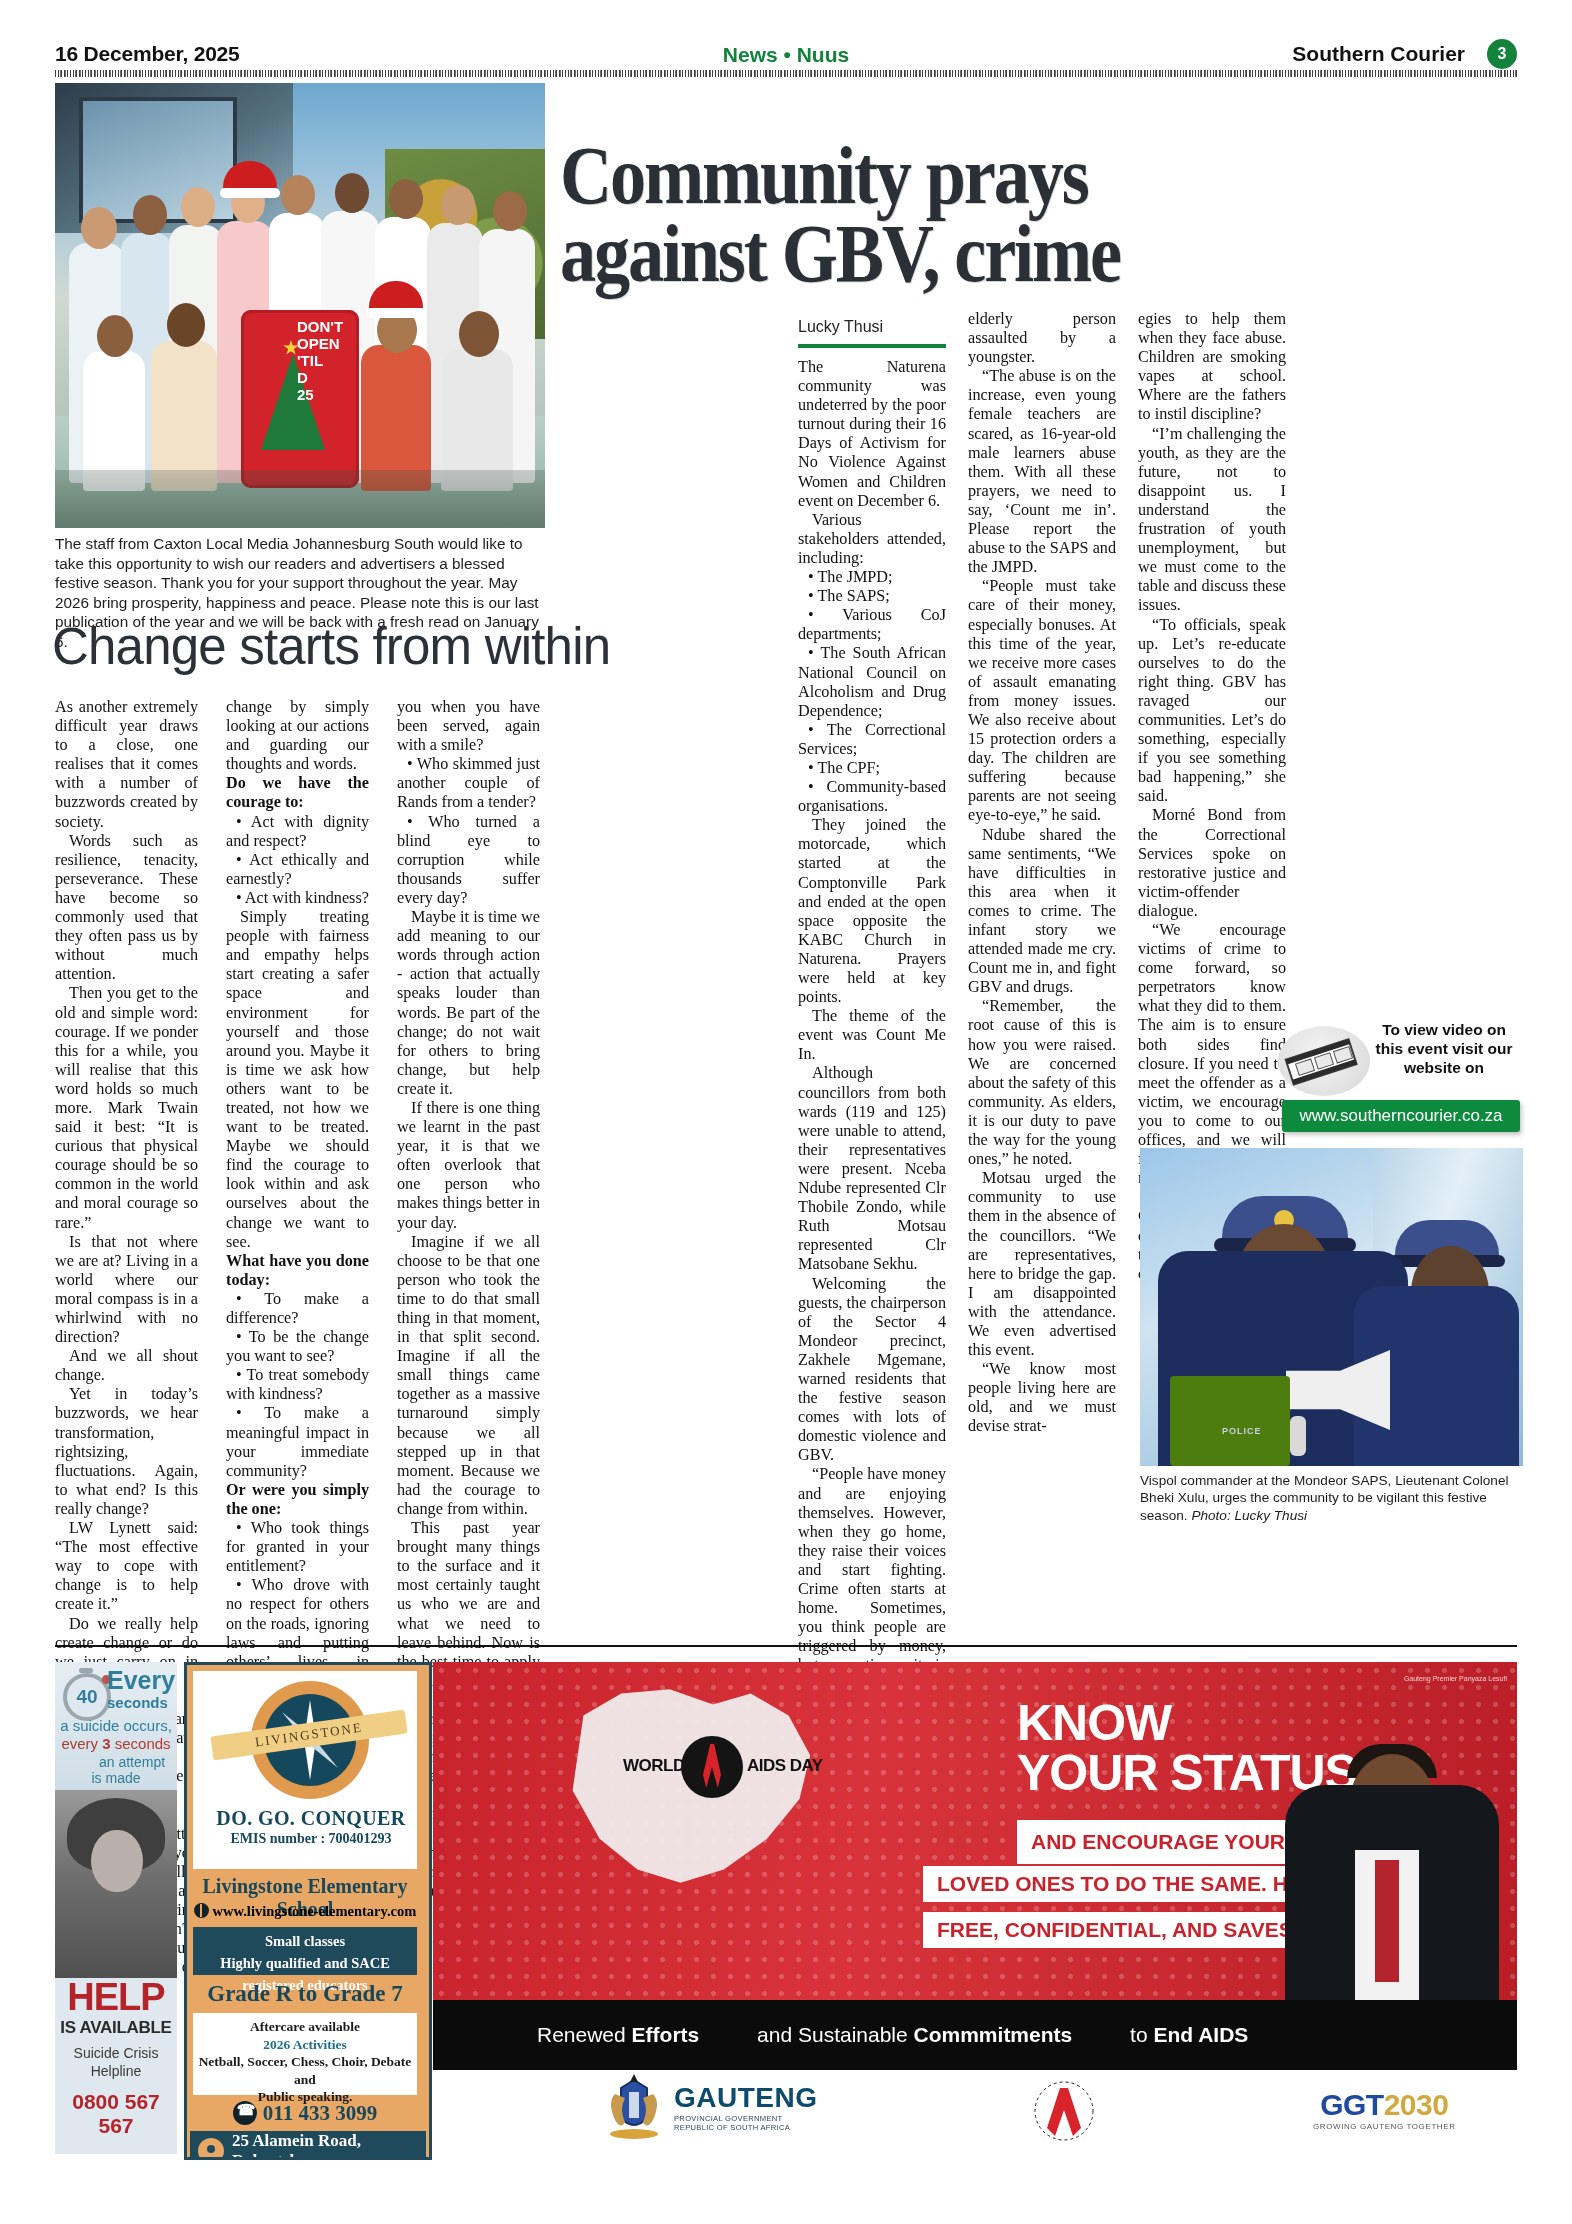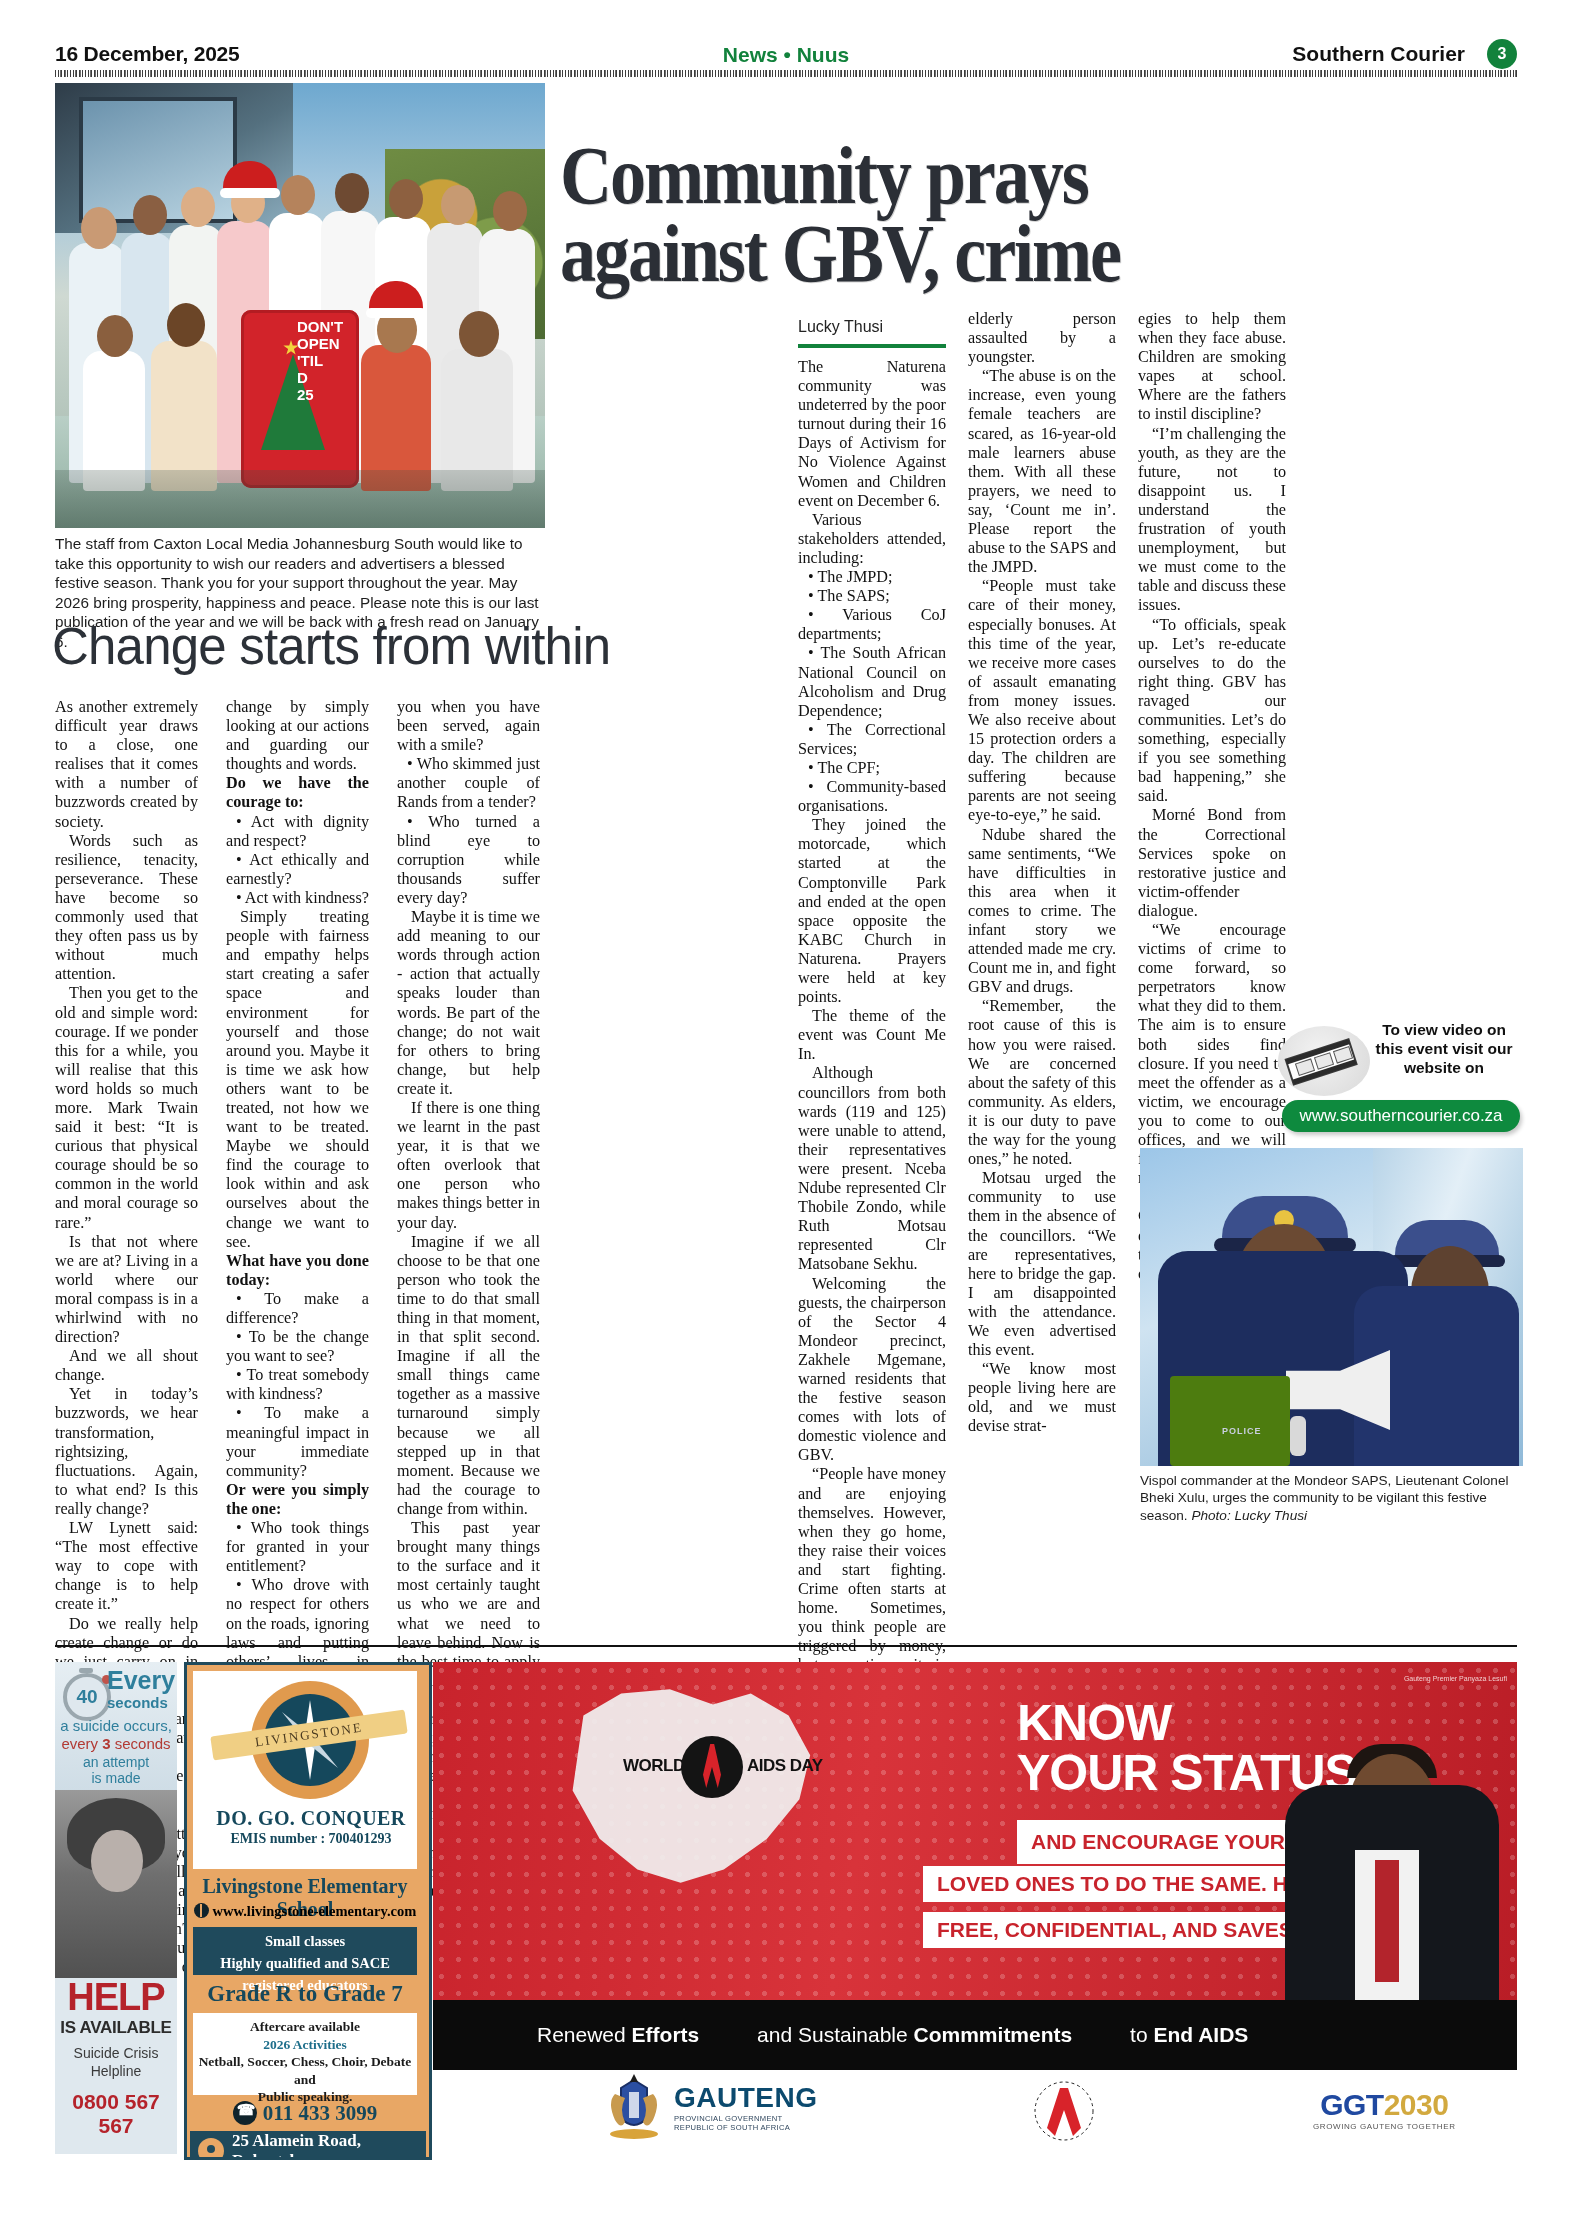--- a/index.html
+++ b/index.html
@@ -89,21 +89,21 @@
   #nw-c3{left:1138px;top:310px;width:148px;}
   #nw-c4{left:1308px;top:310px;width:148px;}
 
   
   .video-promo{position:absolute;left:1278px;top:1016px;width:245px;height:135px;}
   .vp-text{position:absolute;right:4px;top:4px;width:150px;text-align:center;
     font-family:"Liberation Sans",sans-serif;font-size:15.5px;line-height:19px;font-weight:700;color:#111;}
   .vp-film{position:absolute;left:0;top:10px;width:92px;height:70px;border-radius:50%;
     background:radial-gradient(circle at 45% 40%,#f3f3f3,#d8d8d8);}
   .vp-film svg{position:absolute;left:6px;top:8px;}
-  .vp-url{position:absolute;left:4px;top:84px;width:238px;height:32px;border-radius:16px;
+  .vp-url{position:absolute;left:4px;top:84px;width:238px;height:32px;border-radius:3px;
     background:#0e8a3e;color:#fff;display:flex;align-items:center;justify-content:center;
     font-family:"Liberation Sans",sans-serif;font-size:17px;
     box-shadow:2px 3px 4px rgba(0,0,0,.22);}
 
   
   .photo-police{position:absolute;left:1140px;top:1148px;width:383px;height:318px;overflow:hidden;}
   .pp-sky{position:absolute;inset:0;background:linear-gradient(160deg,#9cc6e8 0%,#cfe3f1 40%,#8fb9d8 100%);}
   .pp-flag{position:absolute;right:0;top:0;width:150px;height:260px;
     background:linear-gradient(110deg,#b8d4e8,#e3eff7 40%,#9dc2dc);}
   .pp-body{position:absolute;left:18px;bottom:0;width:250px;height:215px;background:#1d2d5e;border-radius:30px 30px 0 0;}
@@ -138,21 +138,21 @@
   .ad1-clock:after{content:"";position:absolute;right:-4px;top:-2px;width:9px;height:9px;background:#c0534a;border-radius:50%;}
   .ad1-every{position:absolute;left:52px;top:6px;font-family:"Liberation Sans",sans-serif;
     font-weight:700;font-size:25px;color:#2f7f9c;line-height:25px;}
   .ad1-sec{position:absolute;left:52px;top:32px;font-family:"Liberation Sans",sans-serif;
     font-weight:700;font-size:15px;color:#2f7f9c;}
   .ad1-l2{position:absolute;left:0;top:55px;width:122px;text-align:center;
     font-family:"Liberation Sans",sans-serif;font-size:15px;color:#2f7f9c;line-height:18px;}
   .ad1-l3{position:absolute;left:0;top:73px;width:122px;text-align:center;
     font-family:"Liberation Sans",sans-serif;font-size:15px;color:#b23a34;line-height:18px;}
   .ad1-l3 b{color:#b23a34;}
-  .ad1-l4{position:absolute;left:0;top:92px;width:122px;text-align:center;
+  .ad1-l4{position:absolute;left:16px;top:92px;width:122px;text-align:center;
     font-family:"Liberation Sans",sans-serif;font-size:14px;color:#2f7f9c;line-height:17px;}
   .ad1-l5{position:absolute;left:0;top:108px;width:122px;text-align:center;
     font-family:"Liberation Sans",sans-serif;font-size:14px;color:#2f7f9c;line-height:17px;}
   .ad1-photo{position:absolute;left:0;top:128px;width:122px;height:188px;
     background:linear-gradient(180deg,#9a9a9a,#6f6f6f 45%,#515151);}
   .ad1-hair{position:absolute;left:12px;top:8px;width:98px;height:74px;border-radius:50% 50% 40% 40%;background:#3f3f3f;}
   .ad1-facep{position:absolute;left:36px;top:40px;width:52px;height:62px;border-radius:26px/32px;background:#b9b0ab;}
   .ad1-help{position:absolute;left:0;top:316px;width:122px;text-align:center;
     font-family:"Liberation Sans",sans-serif;font-weight:700;font-size:38px;color:#b5232b;line-height:38px;letter-spacing:-1px;}
   .ad1-avail{position:absolute;left:0;top:356px;width:122px;text-align:center;

